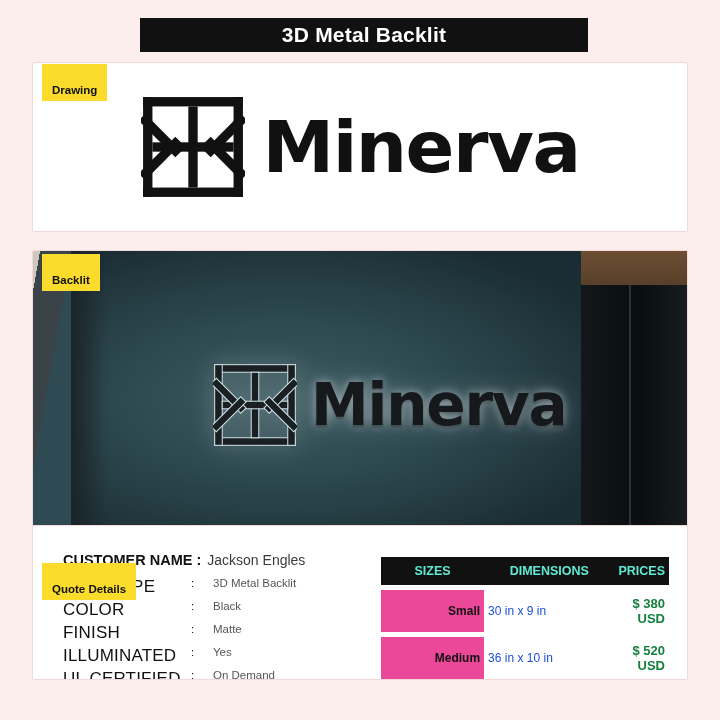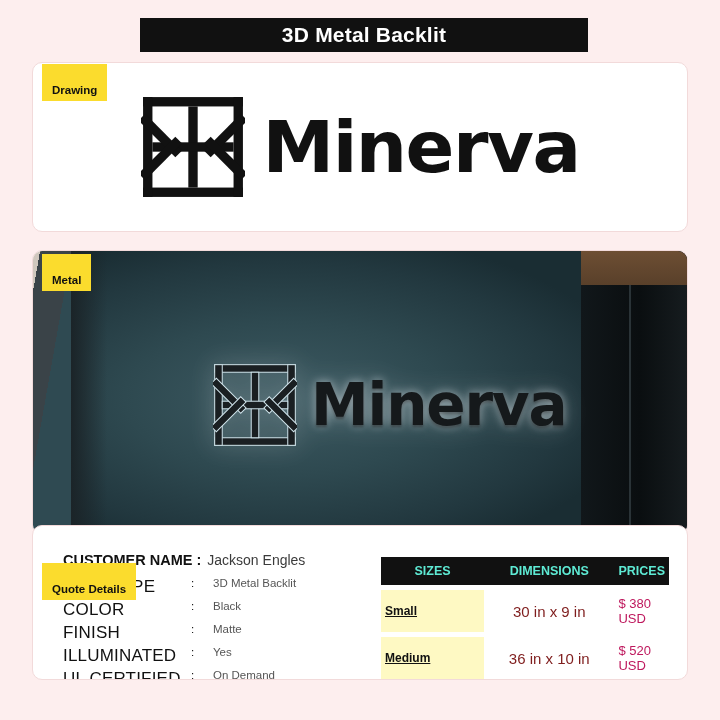--- a/index.html
+++ b/index.html
@@ -28,21 +28,21 @@
     color: #ffffff;
     font-size: 21px;
     font-weight: bold;
     letter-spacing: 0.2px;
   }
 
   
   .card {
     position: absolute;
     background: #ffffff;
-    border-radius: 10px;
+    border-radius: 2px;
     overflow: hidden;
   }
   .tag {
     position: absolute;
     background: #fbdc2d;
     color: #111111;
     font-size: 11.5px;
     font-weight: bold;
     padding: 20px 10px 5px 10px;
     border-radius: 0;
@@ -159,26 +159,26 @@
   table.pricing { border-collapse: separate; border-spacing: 0 5px; width: 100%; }
   table.pricing th {
     background: #111111; color: #5eead4;
     font-size: 12.5px; font-weight: bold;
     padding: 7px 4px;
     text-align: center;
   }
   table.pricing th:first-child { width: 105px; }
   table.pricing th:nth-child(2) { width: 132px; }
   .size-cell {
-    background: #fef9c3; color: #111;
+    background: #ec4899; color: #111;
     font-size: 12px; font-weight: bold;
-    text-align: left; padding: 6px 4px; text-decoration: underline;
-  }
-  .dim-cell { font-size: 15px; color: #7f1d1d; text-align: center; padding: 6px 4px; }
-  .price-cell { font-size: 13px; font-weight: normal; color: #be185d; text-align: left; padding: 6px 4px; }
+    text-align: right; padding: 6px 4px;
+  }
+  .dim-cell { font-size: 12px; color: #1d4ed8; text-align: left; padding: 6px 4px; }
+  .price-cell { font-size: 13px; font-weight: bold; color: #15803d; text-align: right; padding: 6px 4px; }
 </style>
 </head>
 <body>
 
 <div class="page">
 
   <div class="title-bar">
     <span>3D Metal Backlit</span>
   </div>
 
@@ -198,21 +198,21 @@
             <rect x="77" y="14" width="9" height="50" transform="rotate(45 81.5 39)"></rect>
             <rect x="14" y="36" width="9" height="50" transform="rotate(45 18.5 61)"></rect>
             <rect x="77" y="36" width="9" height="50" transform="rotate(-45 81.5 61)"></rect>
           </g>
         </svg>
       </div>
       <div class="wordmark">Minerva</div>
     </div>
   </div>
 
-  <div class="tag" id="mockup-tag">Metal</div>
+  <div class="tag" id="mockup-tag">Backlit</div>
   <div class="card" id="mockup-card">
     <div class="mockup-photo">
       <div class="wall"></div>
       <div class="wall-left-dark"></div>
       <div class="right-column"></div>
       <div class="ceiling-wood"></div>
       <div class="right-panel-edge"></div>
       <div class="floor-strip"></div>
 
       <div class="mockup-logo">

